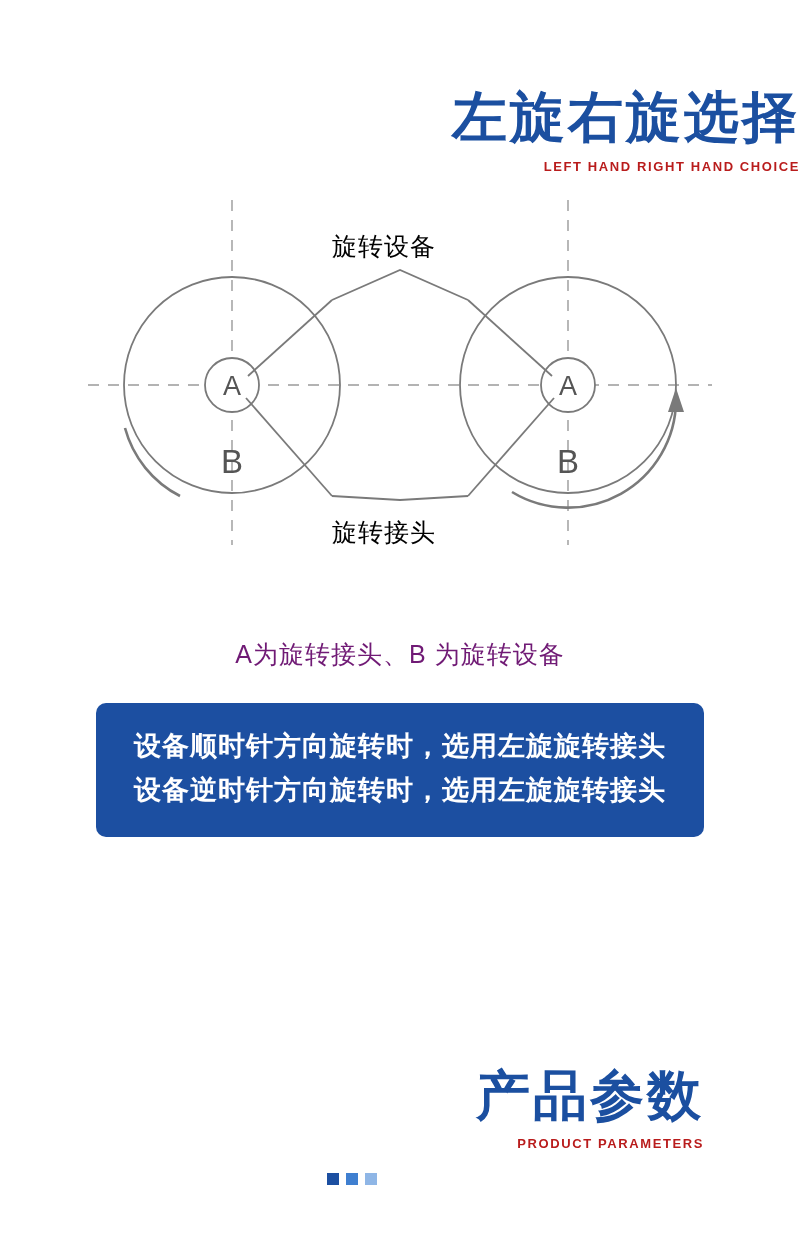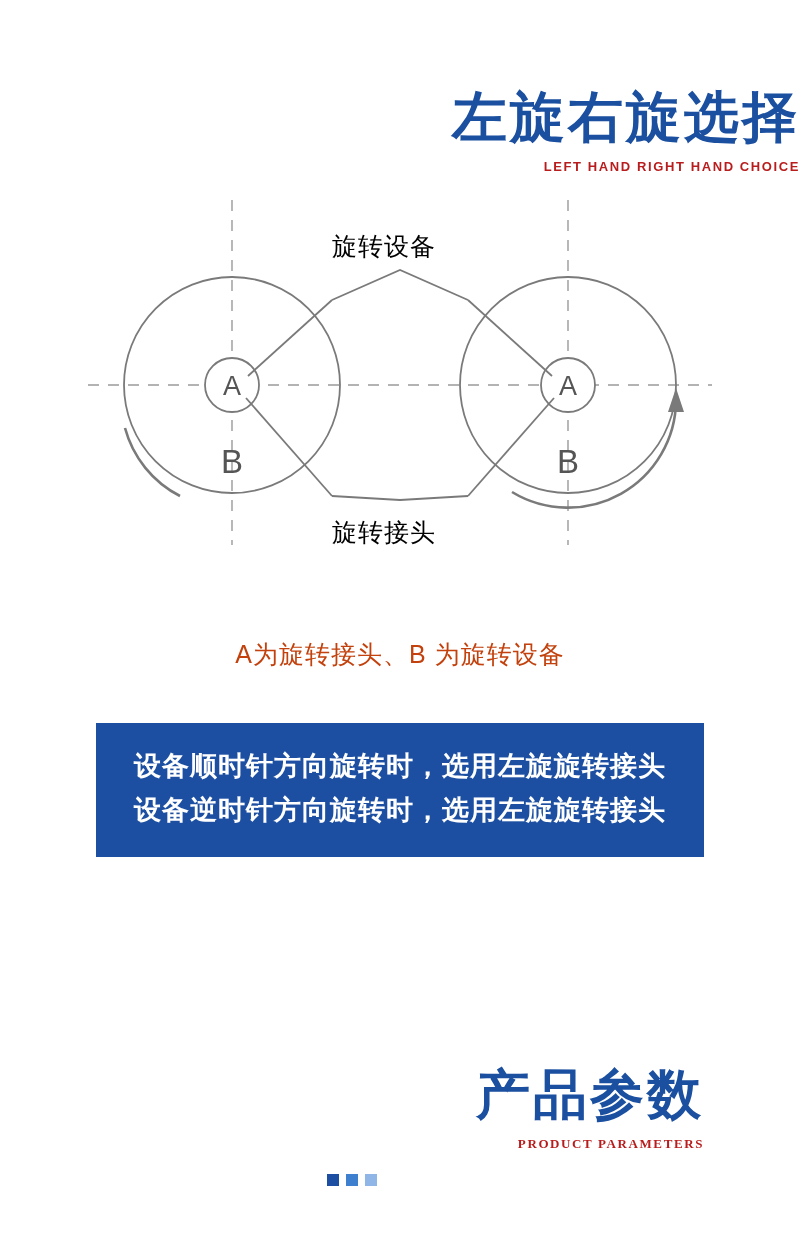--- a/index.html
+++ b/index.html
@@ -53,50 +53,49 @@
     letter-spacing: 1px;
     white-space: nowrap;
   }
   #label-equip { left: 332px; top: 30px; }
   #label-joint { left: 332px; top: 316px; }
 
   
   #caption {
     text-align: center;
     font-size: 25px;
-    color: #c2410c;
+    color: #701a75;
     margin-top: 48px;
     letter-spacing: 1px;
   }
 
   
   #note-box {
     width: 608px;
-    margin: 52px auto 0 auto;
+    margin: 32px auto 0 auto;
     background: #1c4fa1;
-    border-radius: 0;
+    border-radius: 10px;
     padding: 22px 0 24px 0;
     box-sizing: border-box;
   }
   #note-box .line {
     color: #ffffff;
     font-size: 27px;
     font-weight: bold;
     text-align: center;
     letter-spacing: 1px;
     line-height: 1.62;
   }
 
   
   #params-block {
     position: absolute;
     left: 0;
     top: 1064px;
     width: 704px;
-    font-family: Liberation Serif, serif;
   }
   #params-block .cn { font-size: 54px; }
   #params-block .en { }
 
   
   #dots {
     display: flex;
     justify-content: center;
     gap: 7px;
     margin-top: 22px;

